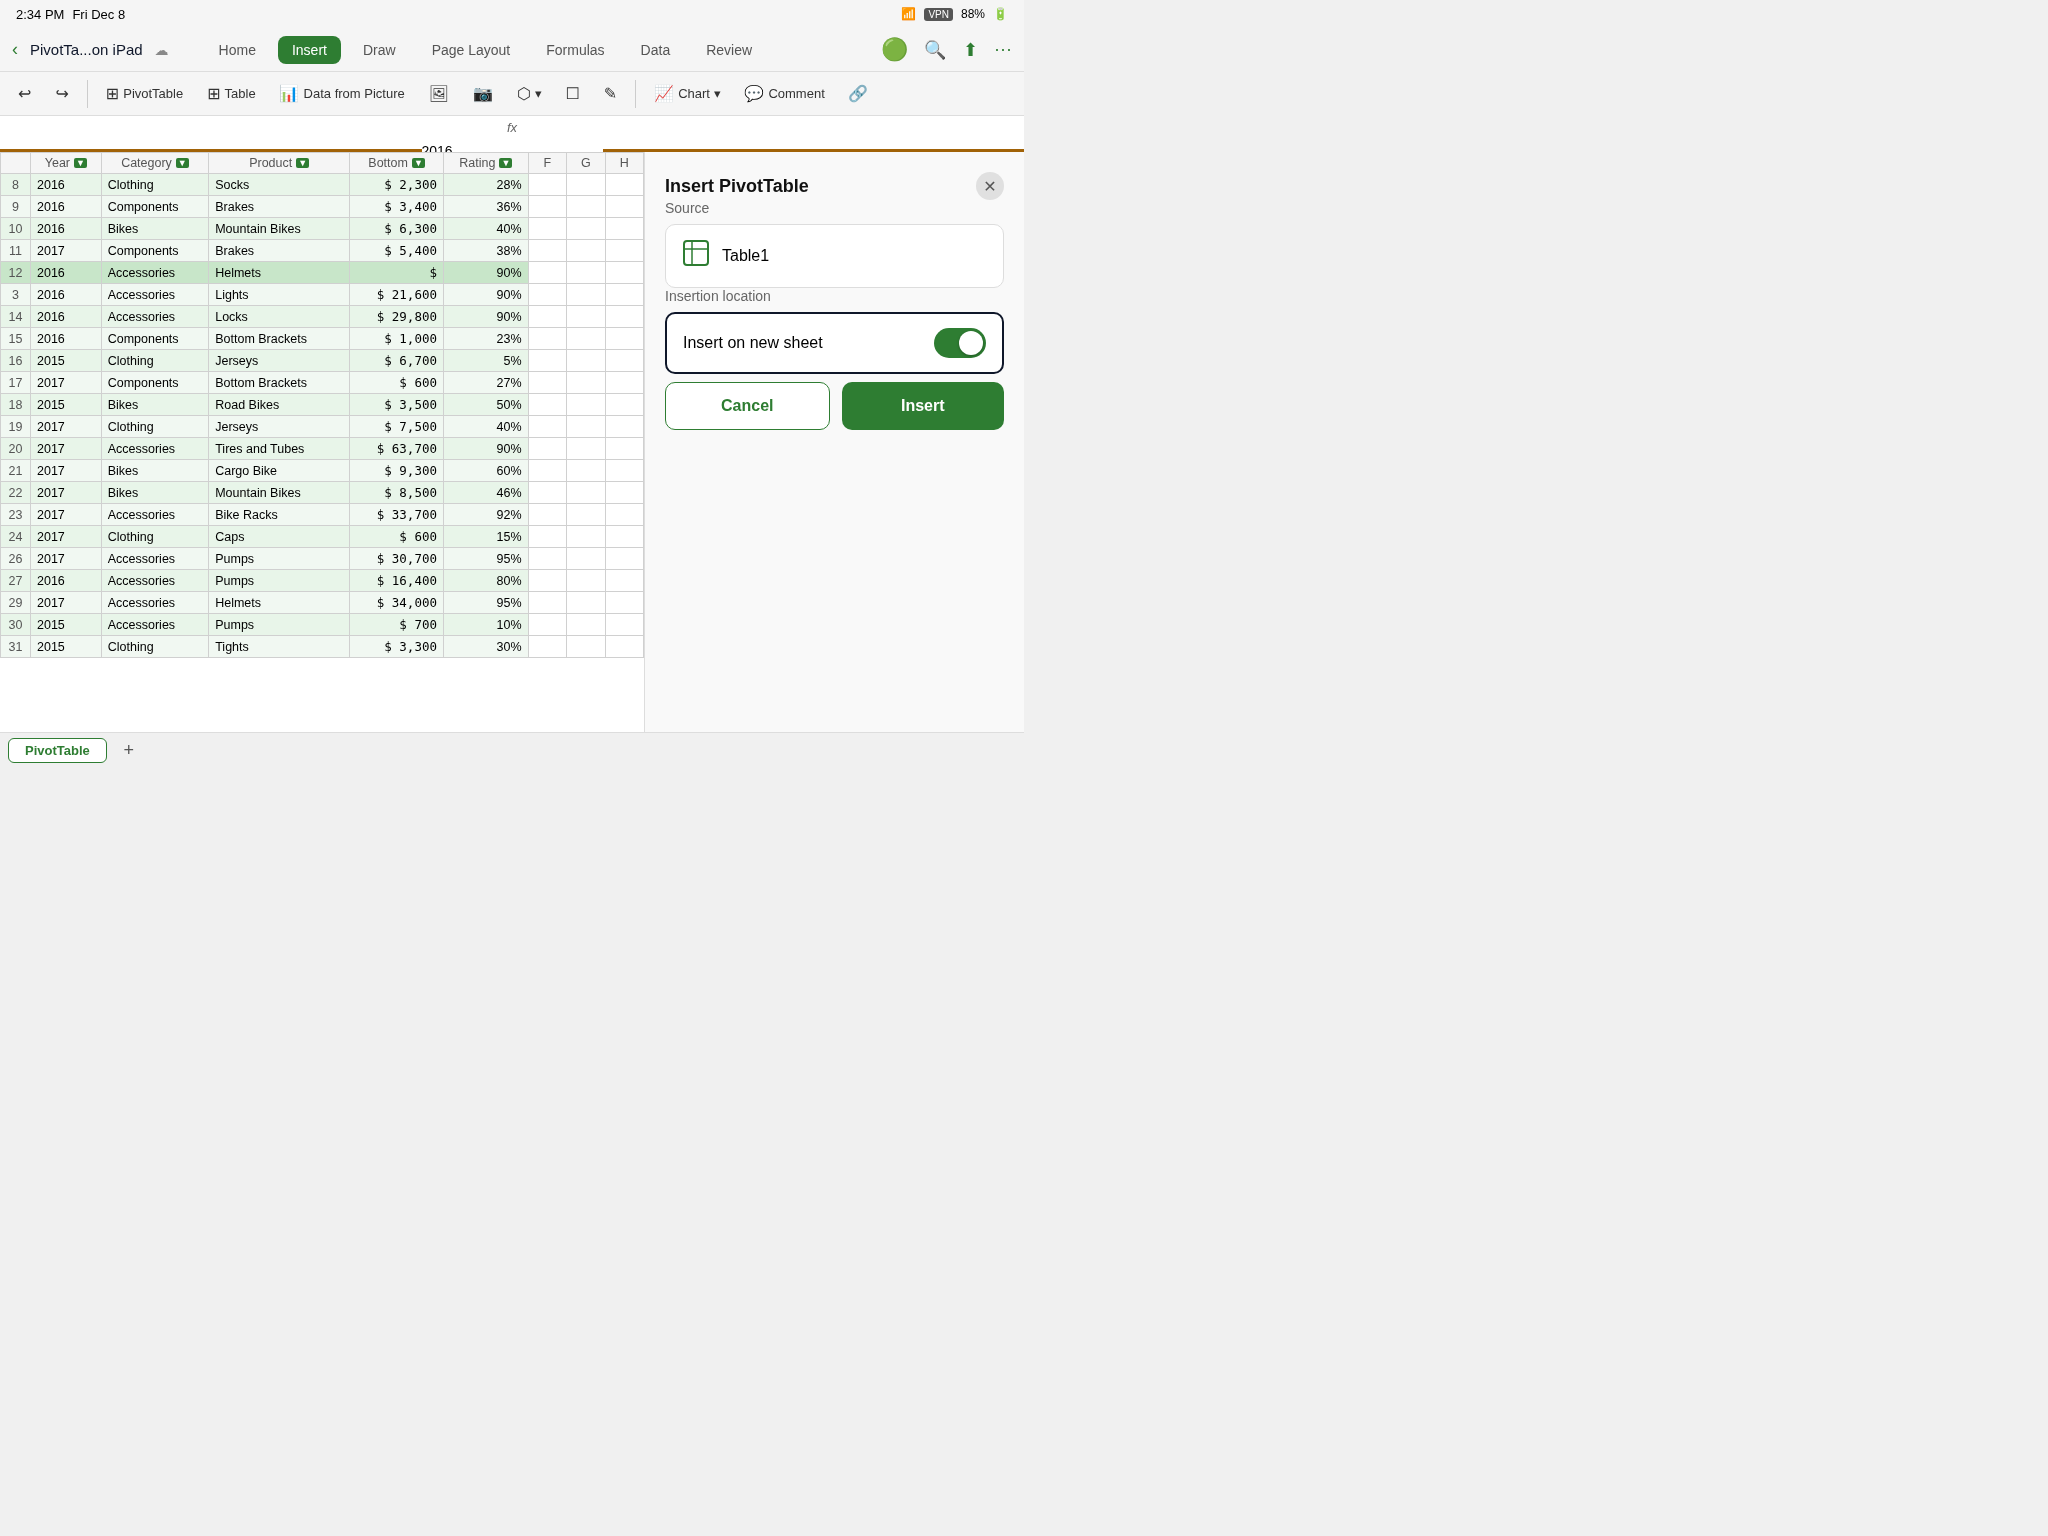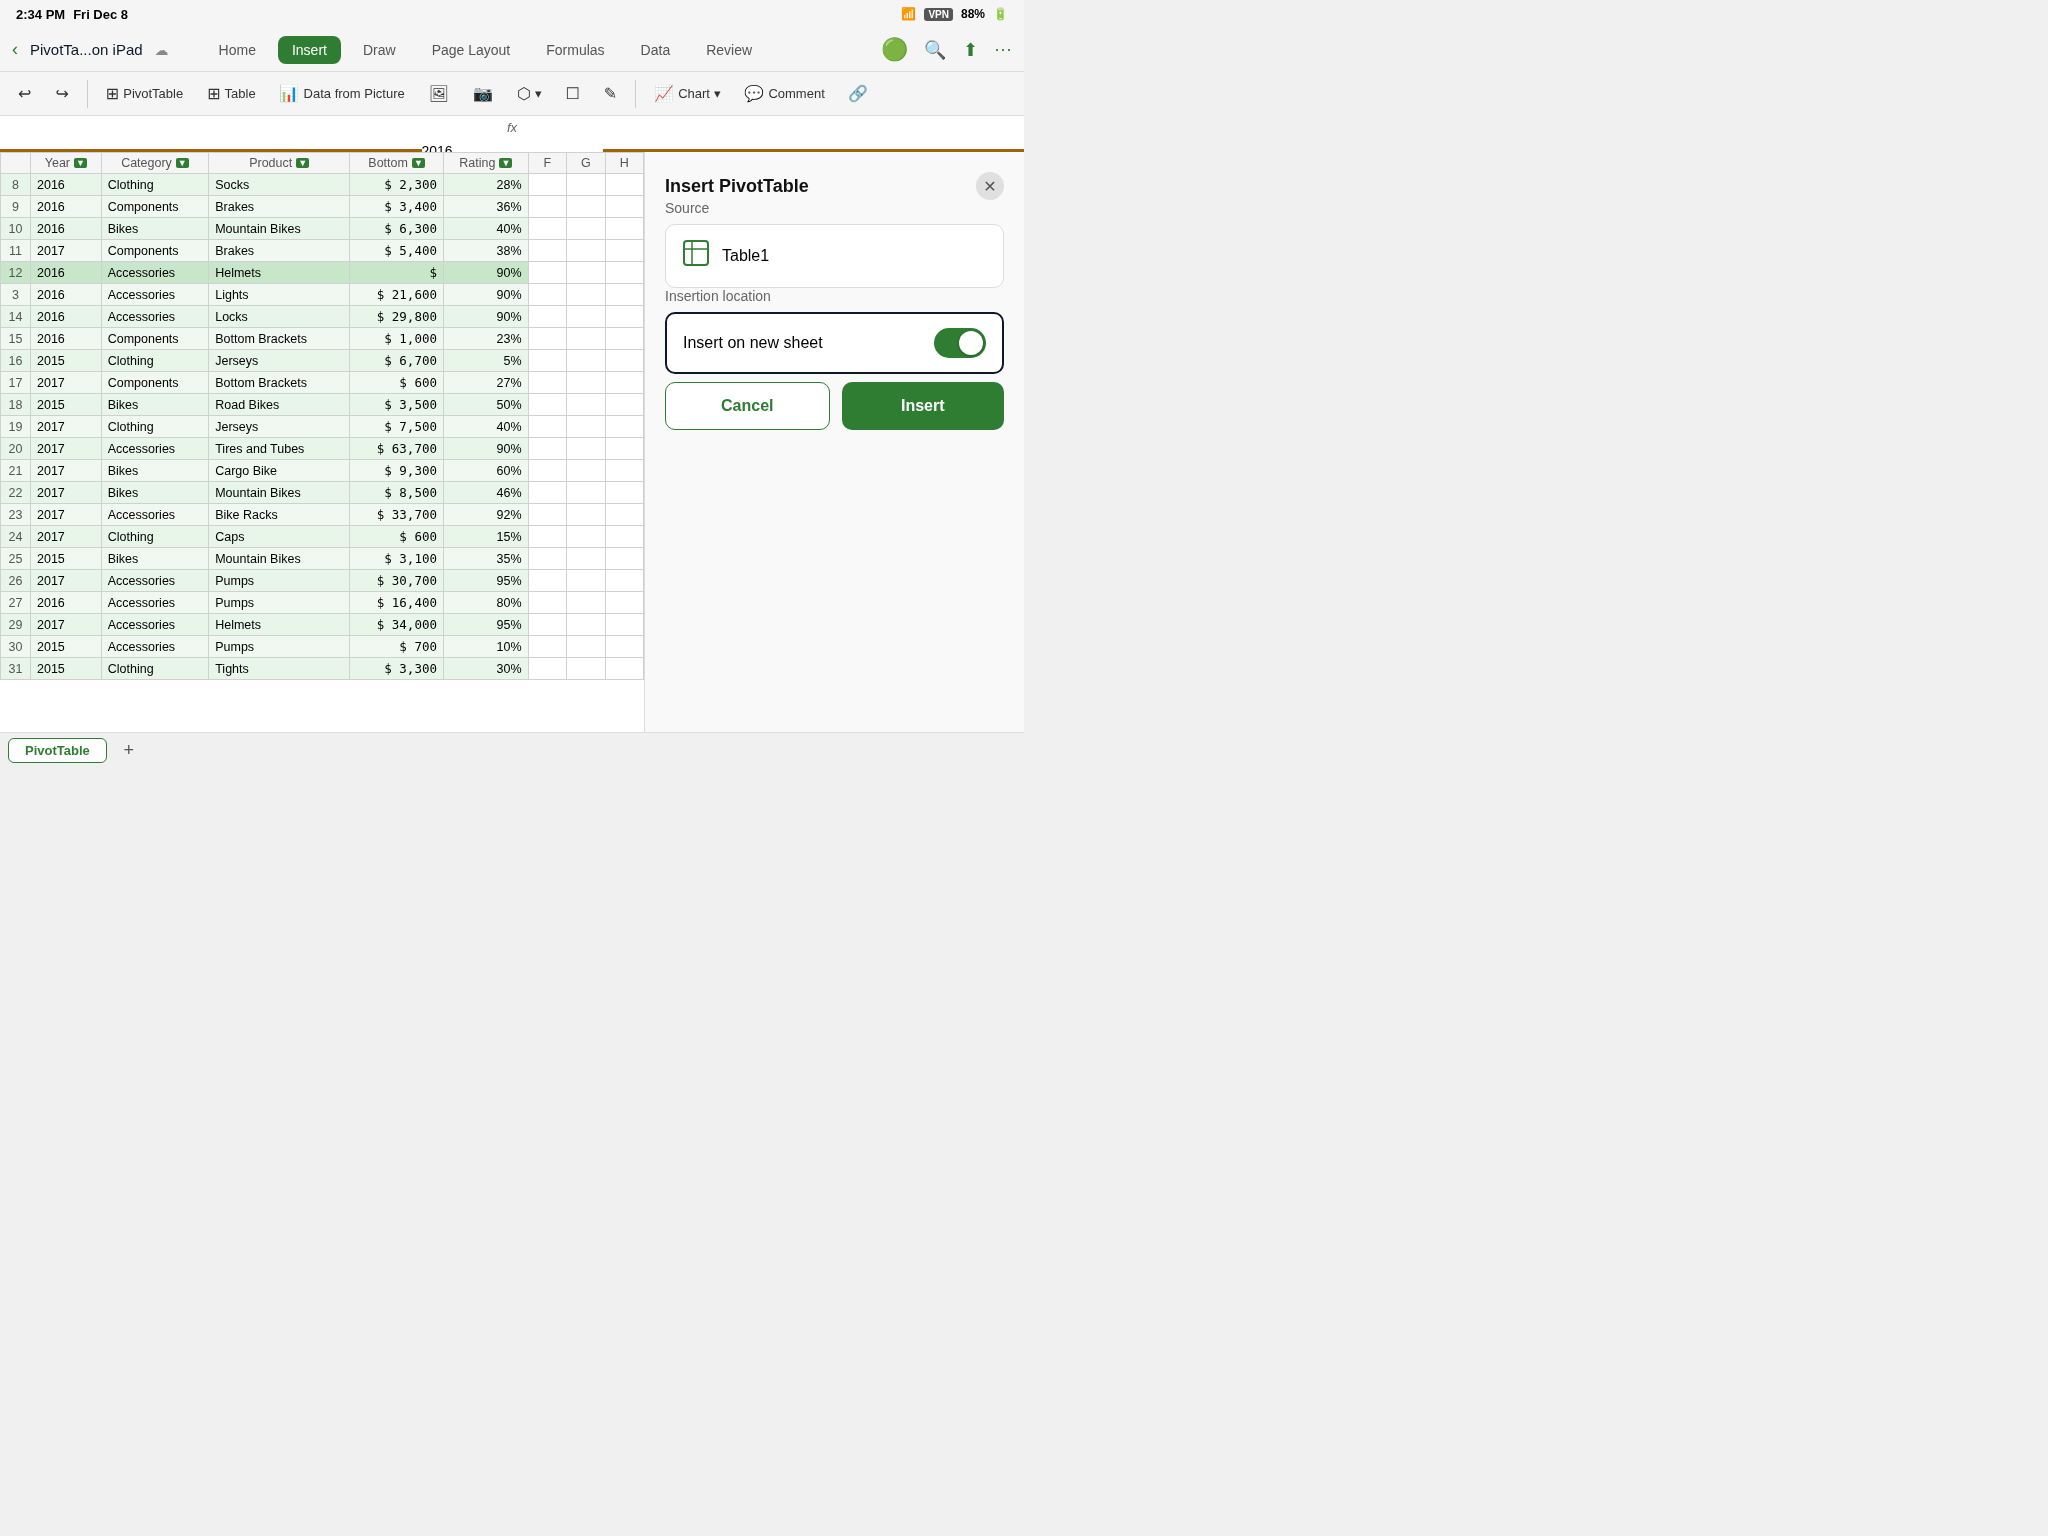--- a/index.html
+++ b/index.html
@@ -1,21 +1,21 @@
 <!DOCTYPE html>
 <html><head>
   <meta charset="utf-8">
   <style>
     * { box-sizing: border-box; margin: 0; padding: 0; }
     body { font-family: -apple-system, 'SF Pro Text', Arial, sans-serif; background: #f0f0f0; width: 1024px; height: 768px; overflow: hidden; position: relative; }
 
     
     .status-bar {
       display: flex; align-items: center; justify-content: space-between;
-      padding: 4px 16px; background: #f5f5f5; height: 28px; font-size: 13px; font-weight: 700;
+      padding: 4px 16px; background: #f5f5f5; height: 28px; font-size: 13px; font-weight: 400;
     }
     .status-left { display: flex; gap: 8px; align-items: center; }
     .status-right { display: flex; gap: 8px; align-items: center; font-size: 12px; }
 
     
     .nav-bar {
       display: flex; align-items: center; background: #f5f5f5;
       padding: 4px 12px; height: 44px; gap: 12px; border-bottom: 1px solid #ddd;
     }
     .nav-back { font-size: 18px; color: #2e7d32; cursor: pointer; }
@@ -461,31 +461,20 @@
             <td>2017</td>
             <td>Clothing</td>
             <td>Caps</td>
             <td class="dollar-cell">$   600</td>
             <td class="num-cell">15%</td>
             <td class="empty-cell"></td>
             <td class="empty-cell"></td>
             <td class="empty-cell"></td>
           </tr>
           <tr class="data-row">
-            <td class="row-header">25</td>
-            <td>2015</td>
-            <td>Bikes</td>
-            <td>Mountain Bikes</td>
-            <td class="dollar-cell">$ 3,100</td>
-            <td class="num-cell">35%</td>
-            <td class="empty-cell"></td>
-            <td class="empty-cell"></td>
-            <td class="empty-cell"></td>
-          </tr>
-          <tr class="data-row">
             <td class="row-header">26</td>
             <td>2017</td>
             <td>Accessories</td>
             <td>Pumps</td>
             <td class="dollar-cell">$ 30,700</td>
             <td class="num-cell">95%</td>
             <td class="empty-cell"></td>
             <td class="empty-cell"></td>
             <td class="empty-cell"></td>
           </tr>

